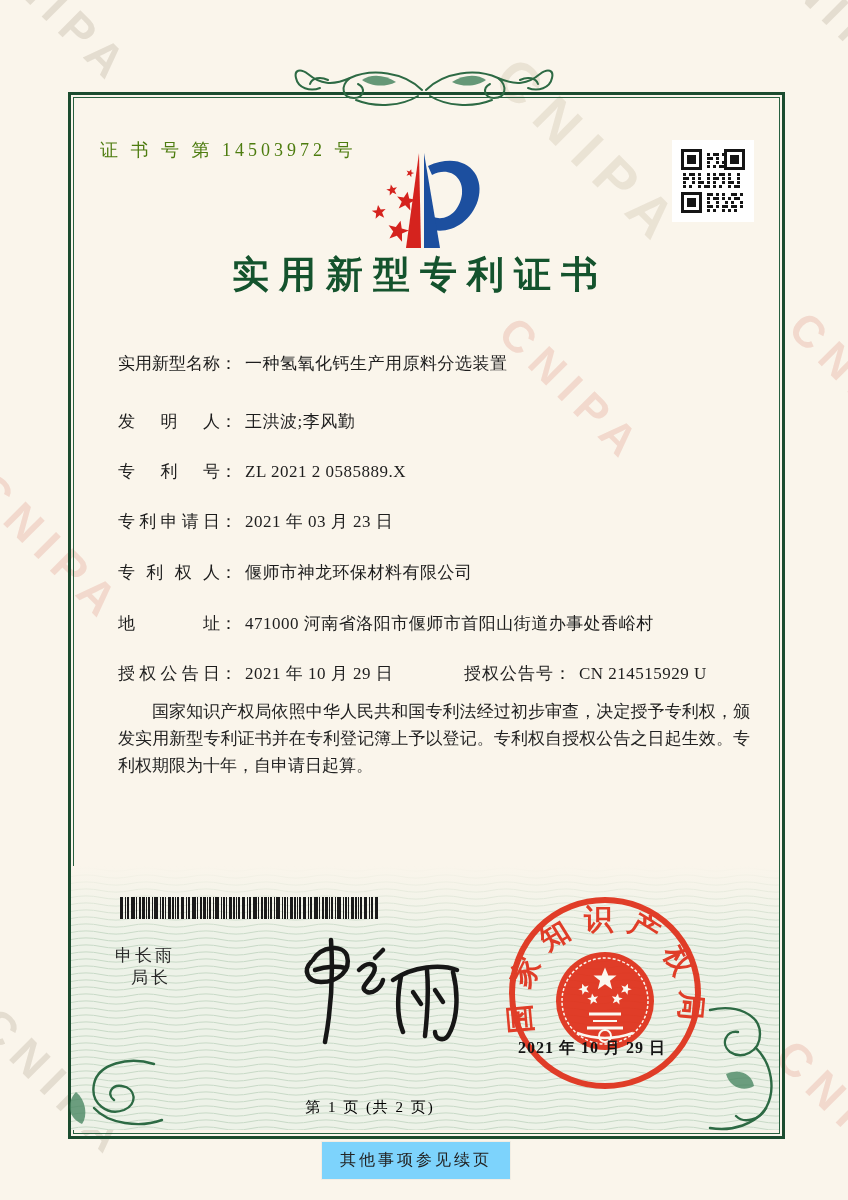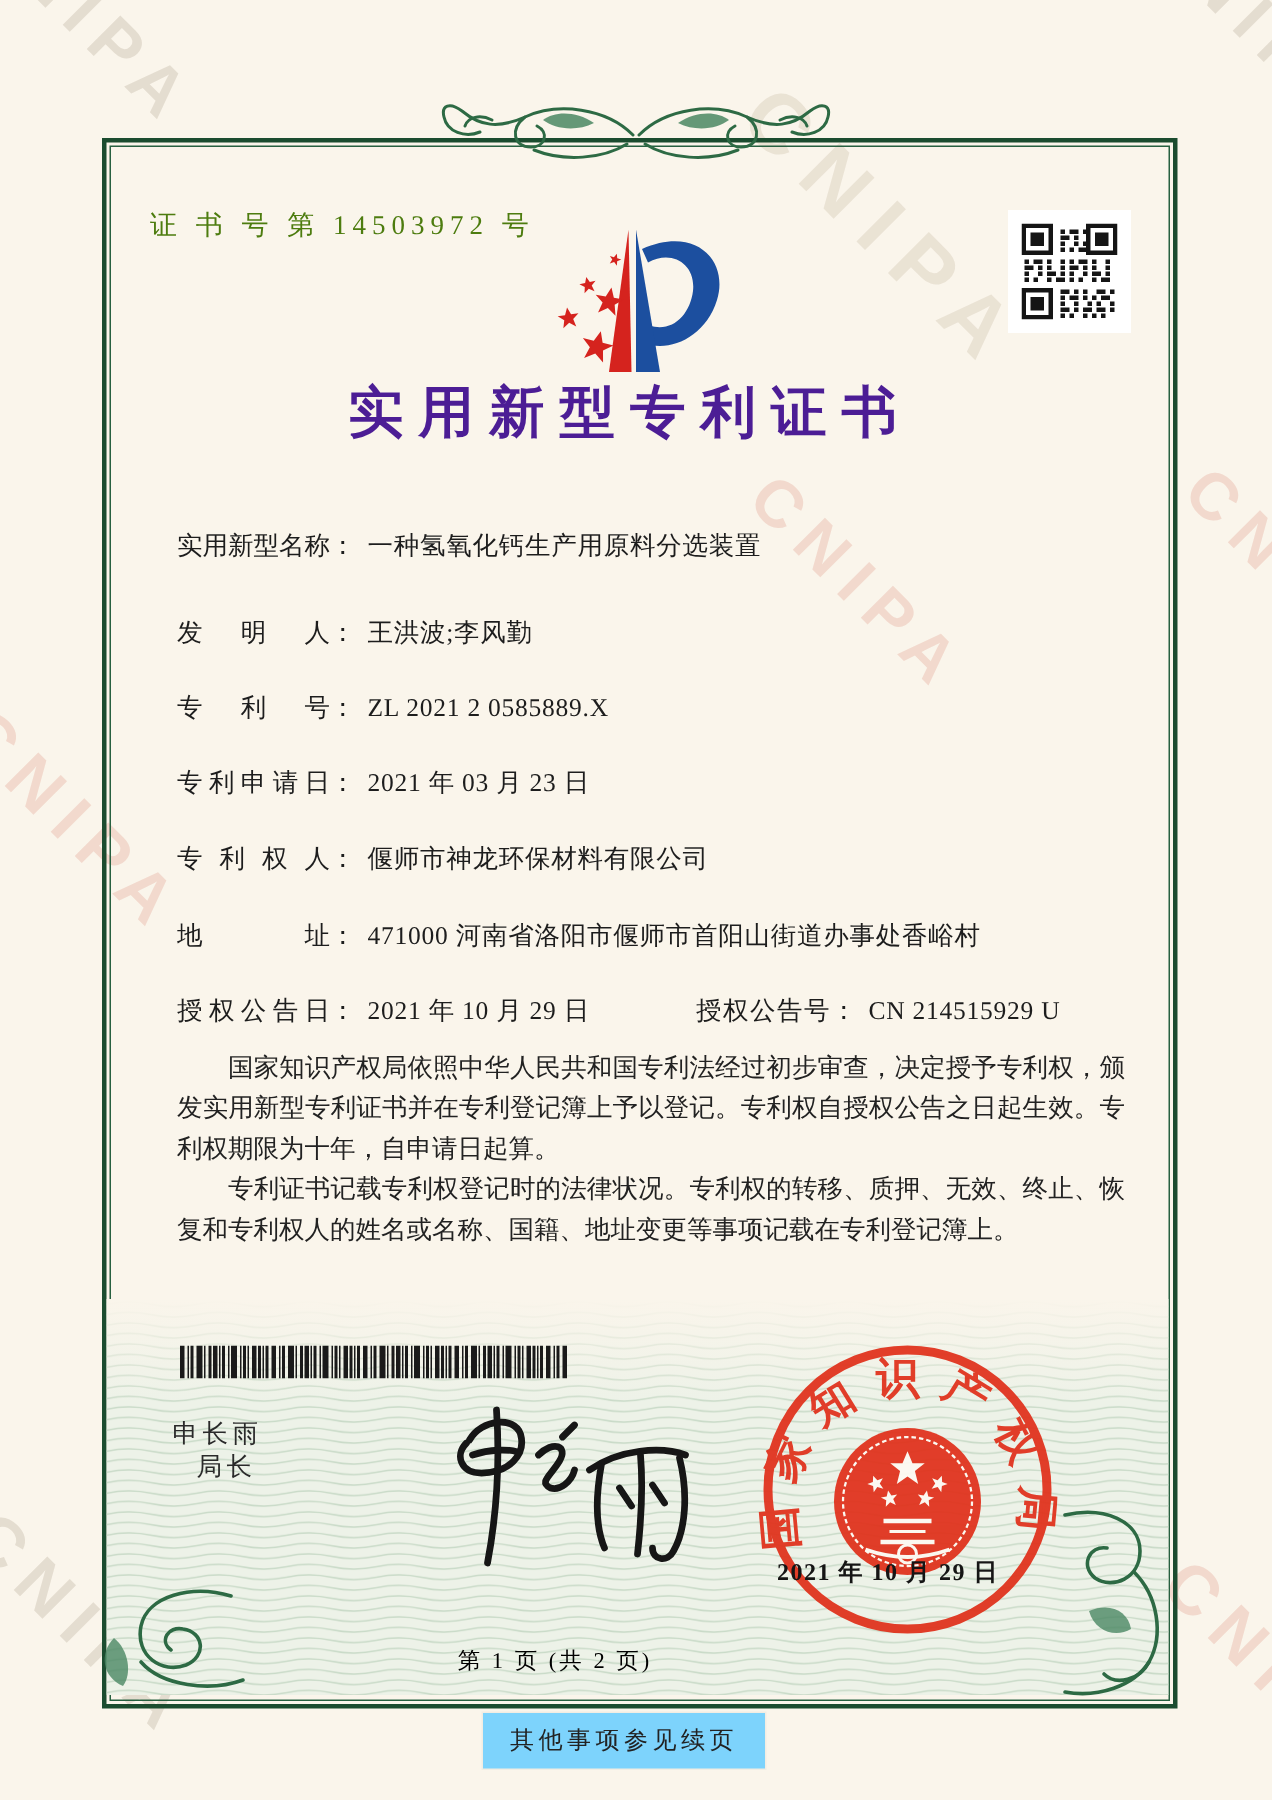--- a/index.html
+++ b/index.html
@@ -19,21 +19,21 @@
   .wm6{left:770px;top:360px;font-size:44px;}
   .wm7{left:-40px;top:1056px;font-size:46px;}
   .wm8{left:756px;top:1088px;font-size:46px;}
   
   .frame{position:absolute;left:68px;top:92px;width:711px;height:1041px;
          border:3px solid #1b4c2f;}
   .frame-inner{position:absolute;inset:2px;border:1px solid #276040;}
   
   .cert-no{left:100px;top:138px;font-size:18px;letter-spacing:4px;color:#4d7c0f;}
   .title{left:0;top:250px;width:840px;text-align:center;font-size:37px;font-weight:bold;
-         letter-spacing:10px;color:#4c1d95;}
+         letter-spacing:10px;color:#14532d;}
   .row{position:absolute;left:118px;font-size:17px;color:#1d1d1d;white-space:nowrap;}
   .row .lbl{display:inline-block;width:102px;text-align:justify;text-align-last:justify;vertical-align:bottom;}
   .row .colon{display:inline-block;}
   .row .val{margin-left:8px;letter-spacing:.5px;}
   .row2lbl{letter-spacing:1px;}
   .paras{left:118px;top:698px;width:632px;font-size:17px;line-height:27px;
          text-align:justify;color:#222;}
   .paras p{margin:0;text-indent:2em;}
   .officer{left:115px;font-family:"Liberation Sans","DejaVu Sans",sans-serif;
            font-size:17px;color:#2a2a2a;letter-spacing:3px;}
@@ -176,21 +176,20 @@
 </div>
 <div class="row" style="top:662px;">
   <span class="lbl">授权公告日</span><span class="colon">：</span><span class="val">2021 年 10 月 29 日</span>
 </div>
 <div class="row" style="top:662px;left:464px;">
   <span class="row2lbl">授权公告号</span><span class="colon">：</span><span class="val">CN 214515929 U</span>
 </div>
 
 <div class="abs paras">
   <p>国家知识产权局依照中华人民共和国专利法经过初步审查，决定授予专利权，颁发实用新型专利证书并在专利登记簿上予以登记。专利权自授权公告之日起生效。专利权期限为十年，自申请日起算。</p>
-  <p>专利证书记载专利权登记时的法律状况。专利权的转移、质押、无效、终止、恢复和专利权人的姓名或名称、国籍、地址变更等事项记载在专利登记簿上。</p>
 </div>
 
 <svg class="abs" style="left:120px;top:897px;" width="258" height="22">
   <line x1="0" y1="11" x2="258" y2="11" stroke="#1a1a1a" stroke-width="22" stroke-dasharray="3 2 1 1 2 2 4 1 1 2 2 1 3 1 1 1 2 2 1 1 4 2 1 1 2 1 1 2 3 1 2 1 1 1 2 2"></line>
 </svg>
 
 <div class="abs officer" style="top:966px;margin-left:16px;">局长</div>
 <div class="abs officer" style="top:944px;">申长雨</div>
 
 <svg class="abs" style="left:255px;top:930px;" width="210" height="115" viewBox="0 0 210 115">

